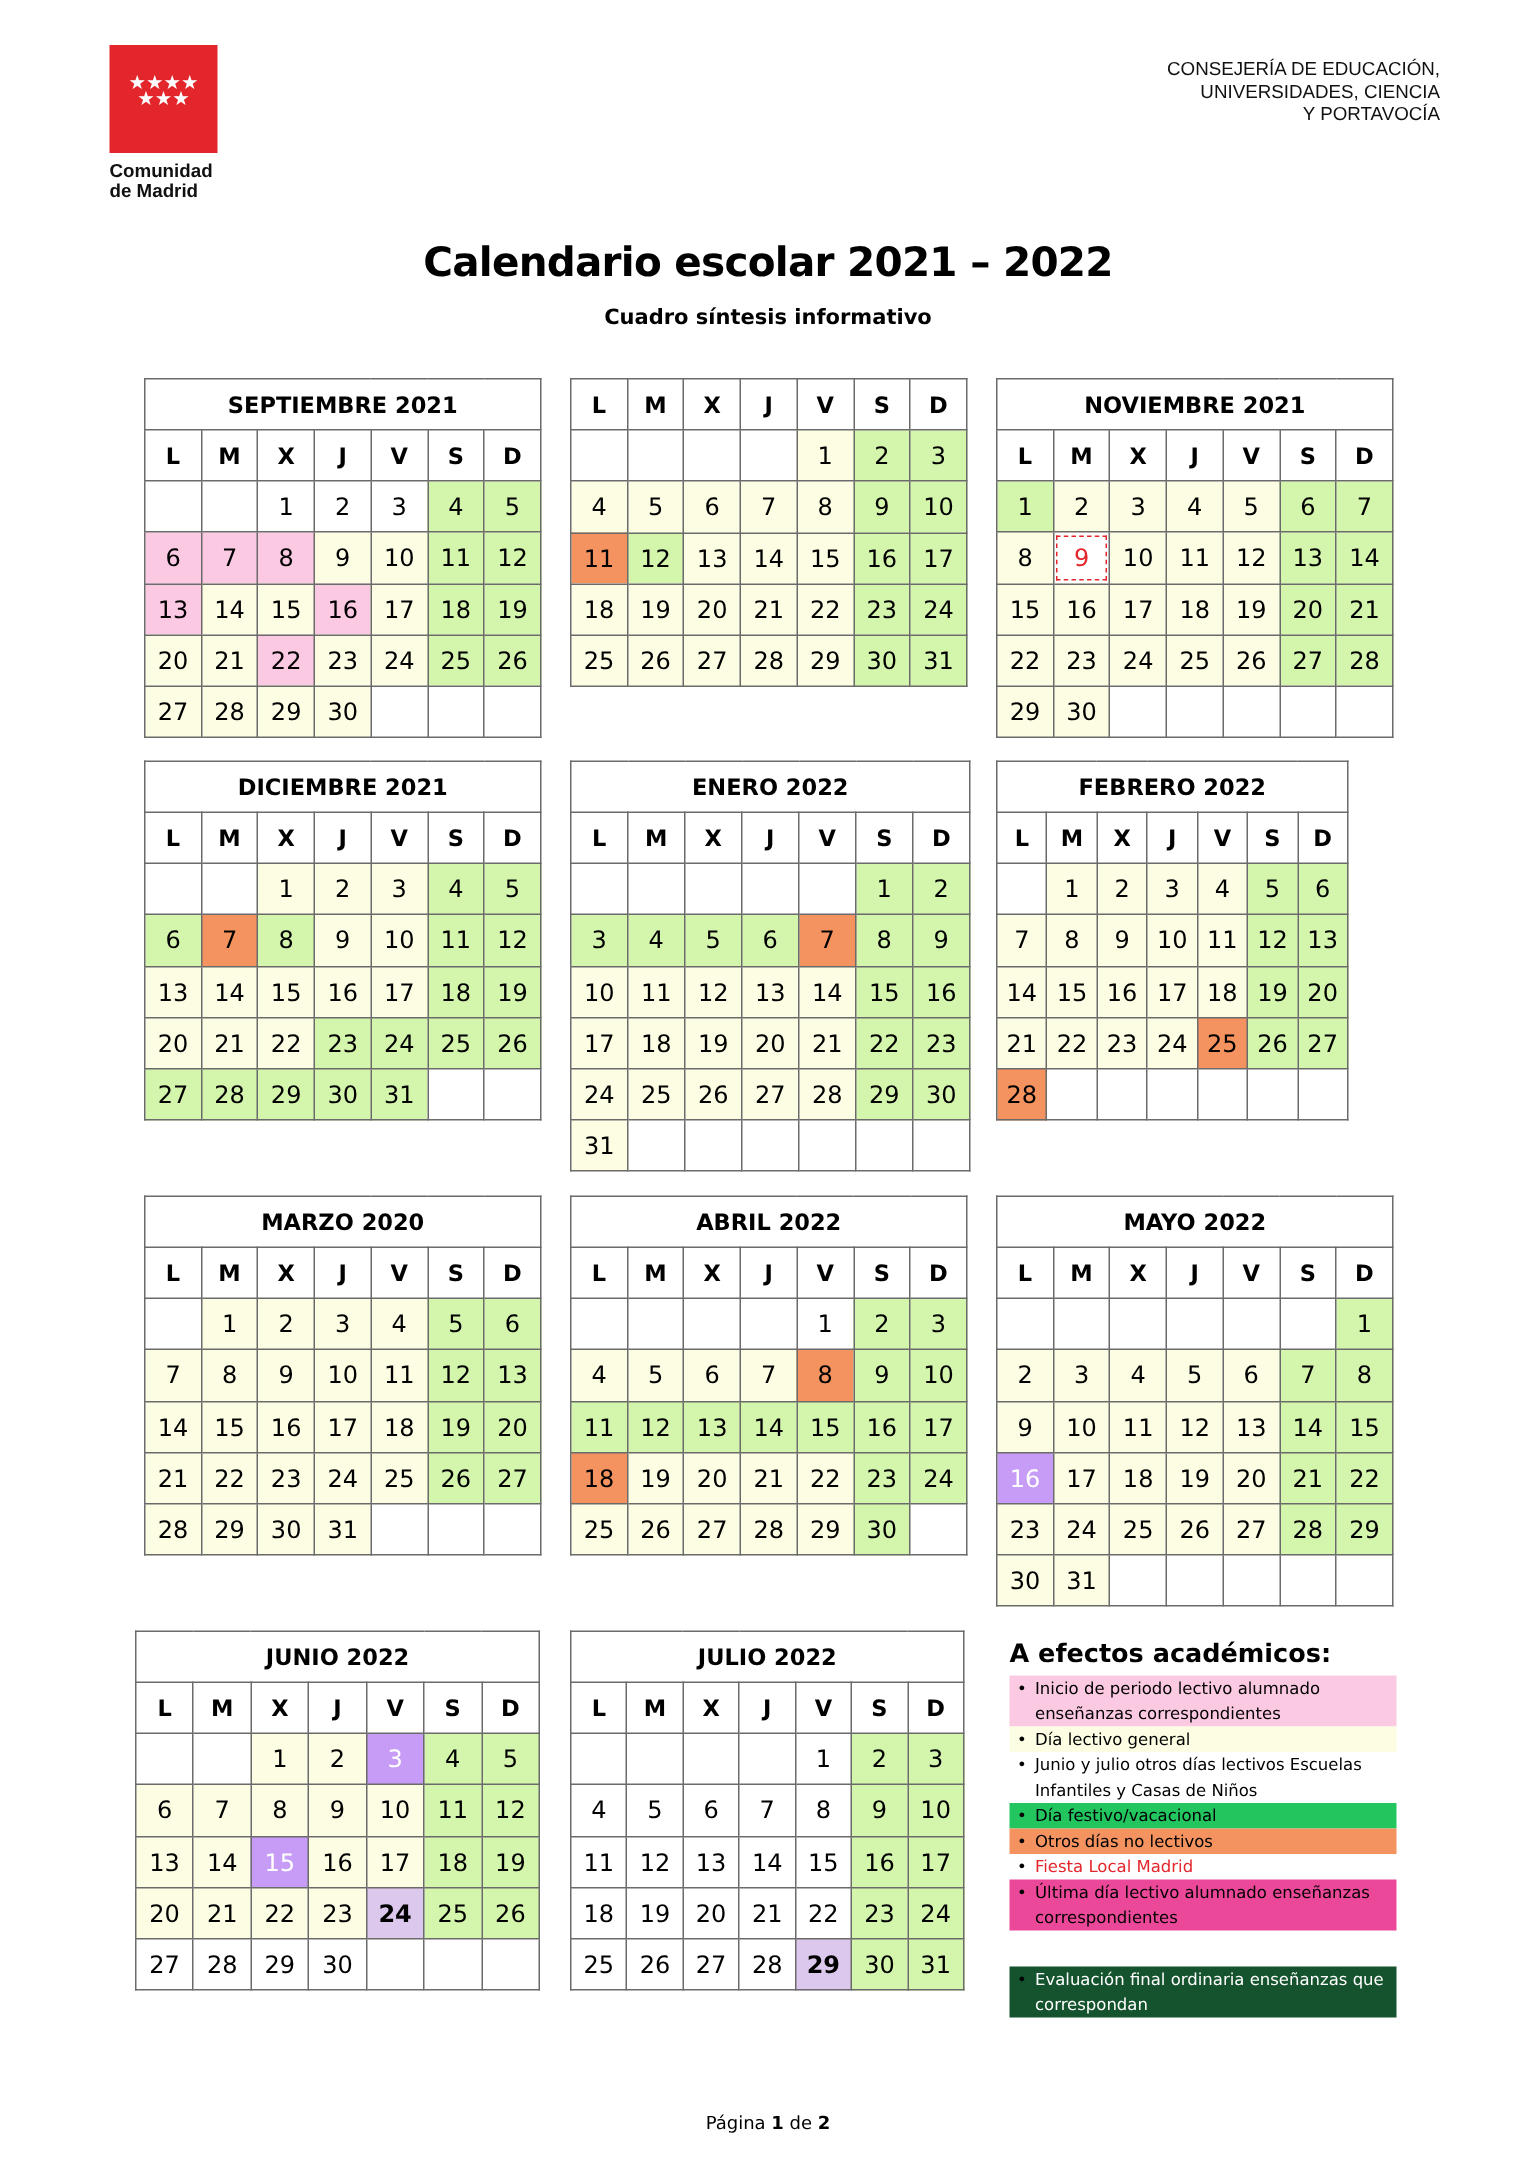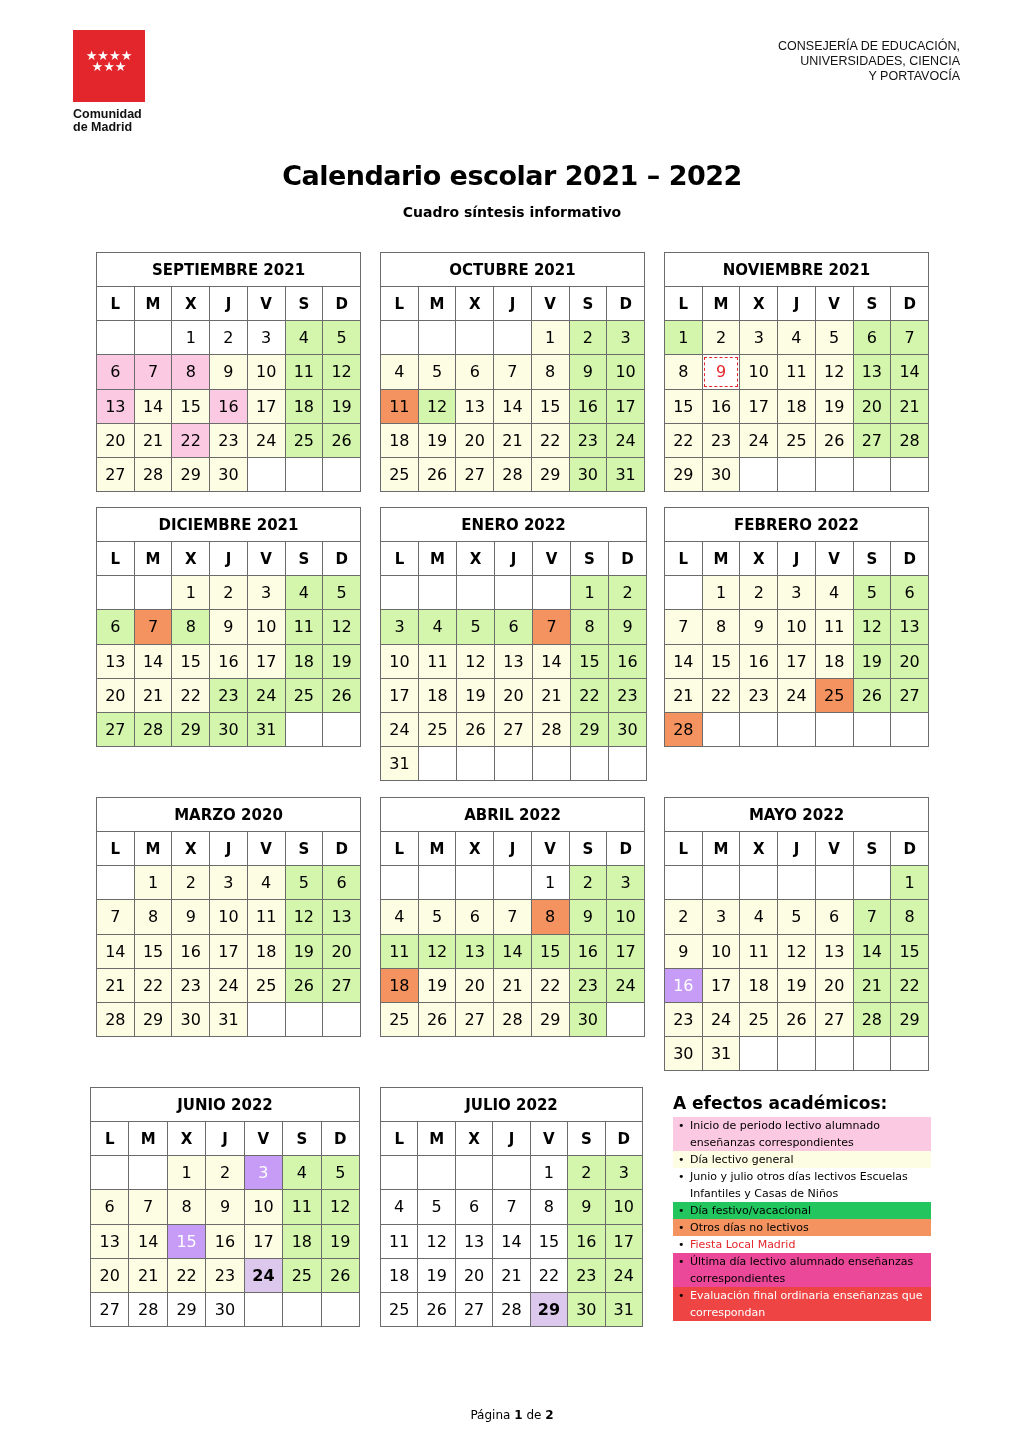--- a/index.html
+++ b/index.html
@@ -124,23 +124,20 @@
             <td class="c-w"></td>
             <td class="c-w"></td>
           </tr>
         </tbody>
       </table>
     </div>
     <div class="month" style="left: 380px; top: 252px; width: 265px;">
       <table>
         <thead>
           <tr>
-            <th colspan="7" class="mname">OCTUBRE 2021</th>
-          </tr>
-          <tr>
             <th class="dow">L</th>
             <th class="dow">M</th>
             <th class="dow">X</th>
             <th class="dow">J</th>
             <th class="dow">V</th>
             <th class="dow">S</th>
             <th class="dow">D</th>
           </tr>
         </thead>
         <tbody>
@@ -389,21 +386,21 @@
             <td class="c-w"></td>
             <td class="c-w"></td>
             <td class="c-w"></td>
             <td class="c-w"></td>
             <td class="c-w"></td>
             <td class="c-w"></td>
           </tr>
         </tbody>
       </table>
     </div>
-    <div class="month" style="left: 664px; top: 507px; width: 265px;">
+    <div class="month" style="left: 664px; top: 507px; width: 235px;">
       <table>
         <thead>
           <tr>
             <th colspan="7" class="mname">FEBRERO 2022</th>
           </tr>
           <tr>
             <th class="dow">L</th>
             <th class="dow">M</th>
             <th class="dow">X</th>
             <th class="dow">J</th>
@@ -800,19 +797,19 @@
 <div class="legend">
   <h3>A efectos académicos:</h3>
   <ul id="legend-list">
       <li style="background: rgb(252, 201, 227); color: rgb(0, 0, 0);">Inicio de periodo lectivo alumnado enseñanzas correspondientes</li>
       <li style="background: rgb(253, 253, 227); color: rgb(0, 0, 0);">Día lectivo general</li>
       <li style="background: rgb(255, 255, 255); color: rgb(0, 0, 0);">Junio y julio otros días lectivos Escuelas Infantiles y Casas de Niños</li>
       <li style="background: #22c55e; color: rgb(0, 0, 0);">Día festivo/vacacional</li>
       <li style="background: rgb(244, 147, 95); color: rgb(0, 0, 0);">Otros días no lectivos</li>
       <li style="background: rgb(255, 255, 255); color: rgb(227, 38, 44);">Fiesta Local Madrid</li>
       <li style="background: #ec4899; color: rgb(0, 0, 0);">Última día lectivo alumnado enseñanzas correspondientes</li>
-      <li style="background: #ef4444; color: rgb(255, 255, 255);">Evaluación final ordinaria enseñanzas que correspondan</li>
+      <li style="background: #14532d; color: rgb(255, 255, 255); margin-top: 24px;">Evaluación final ordinaria enseñanzas que correspondan</li>
     </ul>
 </div>
 
 <div class="footer">
   <span>Página </span><b>1</b><span> de </span><b>2</b>
 </div>
 
 </body></html>

